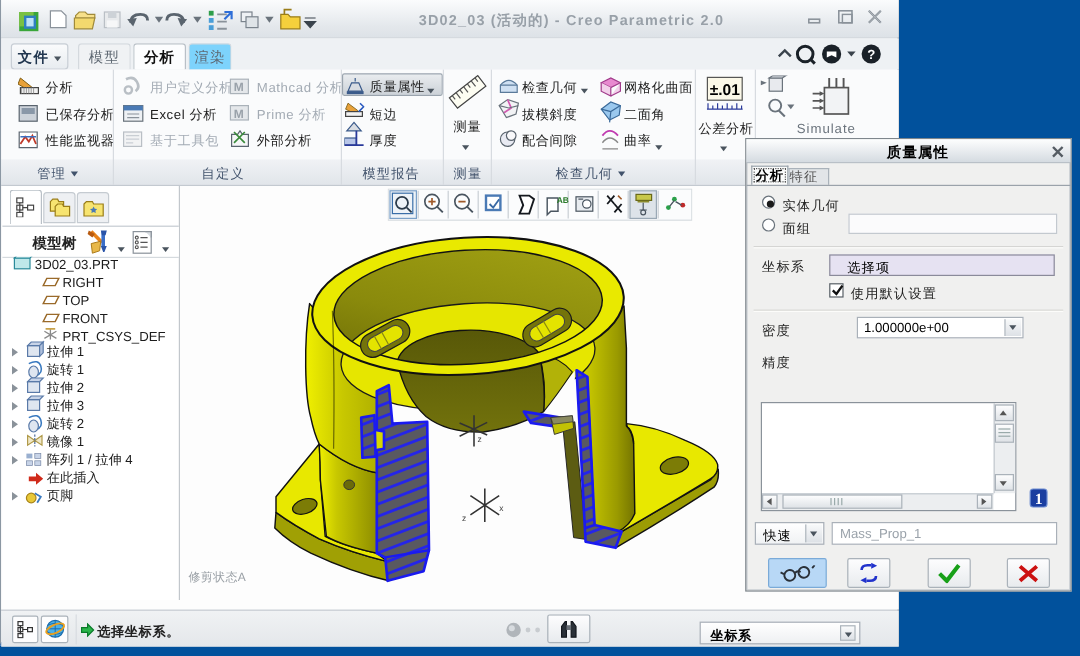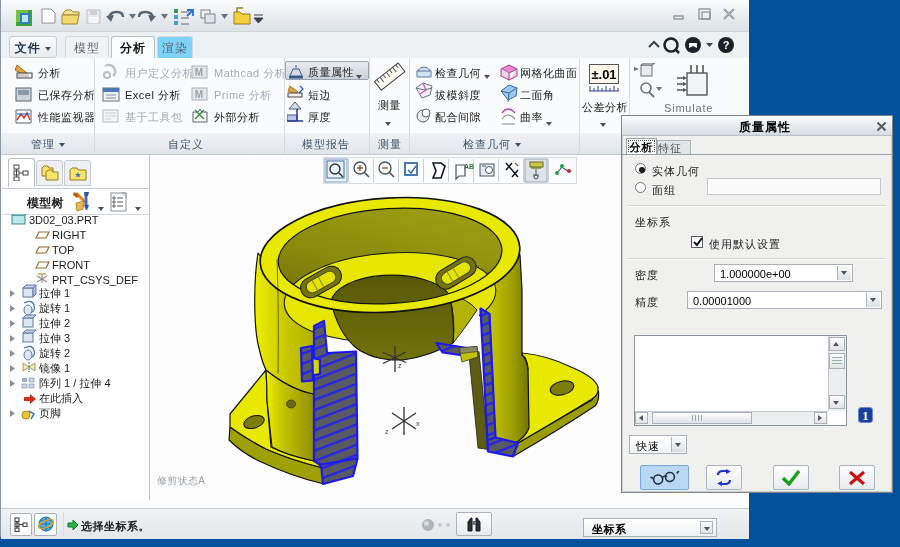--- a/index.html
+++ b/index.html
@@ -59,20 +59,21 @@
 
       <rect x="200" y="10" width="9" height="8" fill="#eef1f4" stroke="#7a838c"></rect>
       <rect x="204" y="14" width="10" height="9" fill="#dfe4e8" stroke="#7a838c"></rect>
       <path d="M220 14l7 0l-3.5 5z" fill="#6a737c"></path>
 
       <path d="M233 12h6l2 2h8v10h-16z" fill="#f5d03c" stroke="#9a7d18"></path>
       <path d="M236 12v-4l6 0" fill="none" stroke="#9a7d18" stroke-width="1.4"></path>
 
       <path d="M253 15h9m-9 3l4.5 5 4.5-5z" fill="#3a434c" stroke="#3a434c"></path>
     </svg>
+    <div id="title">3D02_03 (<b>活动的</b>) - Creo Parametric 2.0</div>
     <svg class="abs" style="left:670px;top:7px" width="75" height="16" viewBox="0 0 75 16">
       <rect x="3" y="9" width="9" height="3" fill="none" stroke="#8a929a" stroke-width="1.3"></rect>
       <rect x="28" y="2" width="11" height="10" fill="none" stroke="#8a929a" stroke-width="1.3"></rect>
       <rect x="31" y="5" width="8" height="7" fill="none" stroke="#8a929a" stroke-width="1.2"></rect>
       <path d="M53 2l10 10m0-10l-10 10" stroke="#8a929a" stroke-width="1.8"></path>
       <path d="M53 2l10 10m0-10l-10 10" stroke="#b9bfc5" stroke-width=".6"></path>
     </svg>
   </div>
   <div id="tabrow">
     <div class="tab" style="left:8px;width:48px;color:#21364f;font-weight:bold;border:1px solid #c8ced5;border-radius:3px;background:linear-gradient(#fafbfc,#e8ecf0)">文件 <span class="dar"></span></div>
@@ -554,41 +555,38 @@
 
   <div class="abs" style="left:13px;top:47px;width:11px;height:11px;border-radius:50%;background:#fff;border:1px solid #6a737c"></div>
   <div class="abs" style="left:16.5px;top:50.5px;width:6px;height:6px;border-radius:50%;background:#1a1a1a"></div>
   <div class="tree" style="left:30px;top:48px;letter-spacing:1px">实体几何</div>
   <div class="abs" style="left:13px;top:66px;width:11px;height:11px;border-radius:50%;background:#fff;border:1px solid #6a737c"></div>
   <div class="tree" style="left:30px;top:67px;letter-spacing:1px">面组</div>
   <div class="fld" style="left:85px;top:62px;width:174px;height:17px;background:#fbfbfc;border-color:#c3c9cf"></div>
   <div class="abs" style="left:6px;top:89px;width:258px;height:2px;border-top:1px solid #d5d5d3;border-bottom:1px solid #fcfcfa"></div>
 
   <div class="tree" style="left:13px;top:99px;letter-spacing:1px">坐标系</div>
+  <div class="fld" style="left:69px;top:96px;width:188px;height:18px;background:#e6e2f2;border-color:#8a8a9a">
+      <span style="position:absolute;left:14px;top:3px;letter-spacing:1px">选择项</span>
+    </div>
   <div class="abs" style="left:69px;top:120px;width:12px;height:12px;background:#fff;border:1px solid #555c63"></div>
   <svg class="abs" style="left:71px;top:121px" width="10" height="10" viewBox="0 0 10 10">
       <path d="M1 5l3 3 5-7" fill="none" stroke="#111" stroke-width="2"></path>
     </svg>
   <div class="tree" style="left:87px;top:121px;letter-spacing:1px">使用默认设置</div>
   <div class="abs" style="left:6px;top:142px;width:258px;height:2px;border-top:1px solid #d5d5d3;border-bottom:1px solid #fcfcfa"></div>
 
   <div class="tree" style="left:13px;top:152px;letter-spacing:1px">密度</div>
   <div class="fld" style="left:92px;top:148px;width:139px;height:18px">
       <span style="position:absolute;left:5px;top:3px">1.000000e+00</span>
     <span class="abs" style="right:1px;top:1px;width:14px;height:14px;background:linear-gradient(#f8f9fa,#dde1e6);border-left:1px solid #aab2ba">
         <i class="dar" style="position:absolute;left:3px;top:5px"></i>
       </span>
     </div>
   <div class="tree" style="left:13px;top:179px;letter-spacing:1px">精度</div>
-  <div class="fld" style="left:65px;top:175px;width:195px;height:18px">
-      <span style="position:absolute;left:5px;top:3px">0.00001000</span>
-    <span class="abs" style="right:1px;top:1px;width:14px;height:14px;background:linear-gradient(#f8f9fa,#dde1e6);border-left:1px solid #aab2ba">
-        <i class="dar" style="position:absolute;left:3px;top:5px"></i>
-      </span>
-    </div>
 
   <div class="fld" style="left:12px;top:219px;width:213px;height:91px;border-color:#8a929a"></div>
 
   <div class="abs" style="left:206px;top:220px;width:18px;height:75px;background:#eceef0;border-left:1px solid #c3c9cf"></div>
   <div class="abs" style="left:207px;top:221px;width:16px;height:14px;background:linear-gradient(#fdfdfe,#dfe3e7);border:1px solid #aab2ba"></div>
   <i class="dar" style="position:absolute;left:211px;top:226px;border-top-color:#555;transform:rotate(180deg)"></i>
   <div class="abs" style="left:207px;top:237px;width:16px;height:16px;background:linear-gradient(#fdfdfe,#dfe3e7);border:1px solid #aab2ba"></div>
   <div class="abs" style="left:210px;top:241px;width:10px;height:1px;background:#9aa;box-shadow:0 3px #9aa,0 6px #9aa"></div>
   <div class="abs" style="left:207px;top:279px;width:16px;height:14px;background:linear-gradient(#fdfdfe,#dfe3e7);border:1px solid #aab2ba"></div>
   <i class="dar" style="position:absolute;left:211px;top:285px;border-top-color:#555"></i>
@@ -601,20 +599,23 @@
   <div class="abs" style="left:192px;top:296px;width:13px;height:12px;background:linear-gradient(#fdfdfe,#dfe3e7);border:1px solid #aab2ba"></div>
   <i class="dar" style="position:absolute;left:195px;top:300px;border-top-color:#555;transform:rotate(-90deg)"></i>
 
   <div class="abs" style="left:236px;top:291px;width:15px;height:16px;background:#1a3ea0;border-radius:3px;border:1px solid #6a8ad0;color:#fff;font-size:13px;font-weight:bold;text-align:center;line-height:16px;font-family:'Liberation Serif',serif">1</div>
 
   <div class="fld" style="left:7px;top:319px;width:58px;height:19px;background:linear-gradient(#fff,#f0f2f4)">
       <span style="position:absolute;left:6px;top:3px;letter-spacing:1px">快速</span>
     <span class="abs" style="right:1px;top:1px;width:14px;height:15px;background:linear-gradient(#f8f9fa,#dde1e6);border-left:1px solid #aab2ba">
         <i class="dar" style="position:absolute;left:3px;top:6px"></i>
       </span>
+    </div>
+  <div class="fld" style="left:71px;top:319px;width:188px;height:19px">
+      <span style="position:absolute;left:6px;top:3px;color:#9aa2aa">Mass_Prop_1</span>
     </div>
 
   <div class="abs" style="left:18px;top:349px;width:49px;height:25px;background:#b8d8f6;border:1px solid #7aaad8;border-radius:2px"></div>
   <svg class="abs" style="left:28px;top:355px" width="30" height="14" viewBox="0 0 30 14">
     <g fill="none" stroke="#2a3038" stroke-width="1.6" transform="rotate(-12 15 7)">
       <circle cx="8" cy="7" r="4.5"></circle>
         <circle cx="20" cy="7" r="4.5"></circle>
         <path d="M12.5 6q2.5-2 5 0M3.5 5L1 3m26.5 2L30 3"></path>
     </g>
   </svg>

